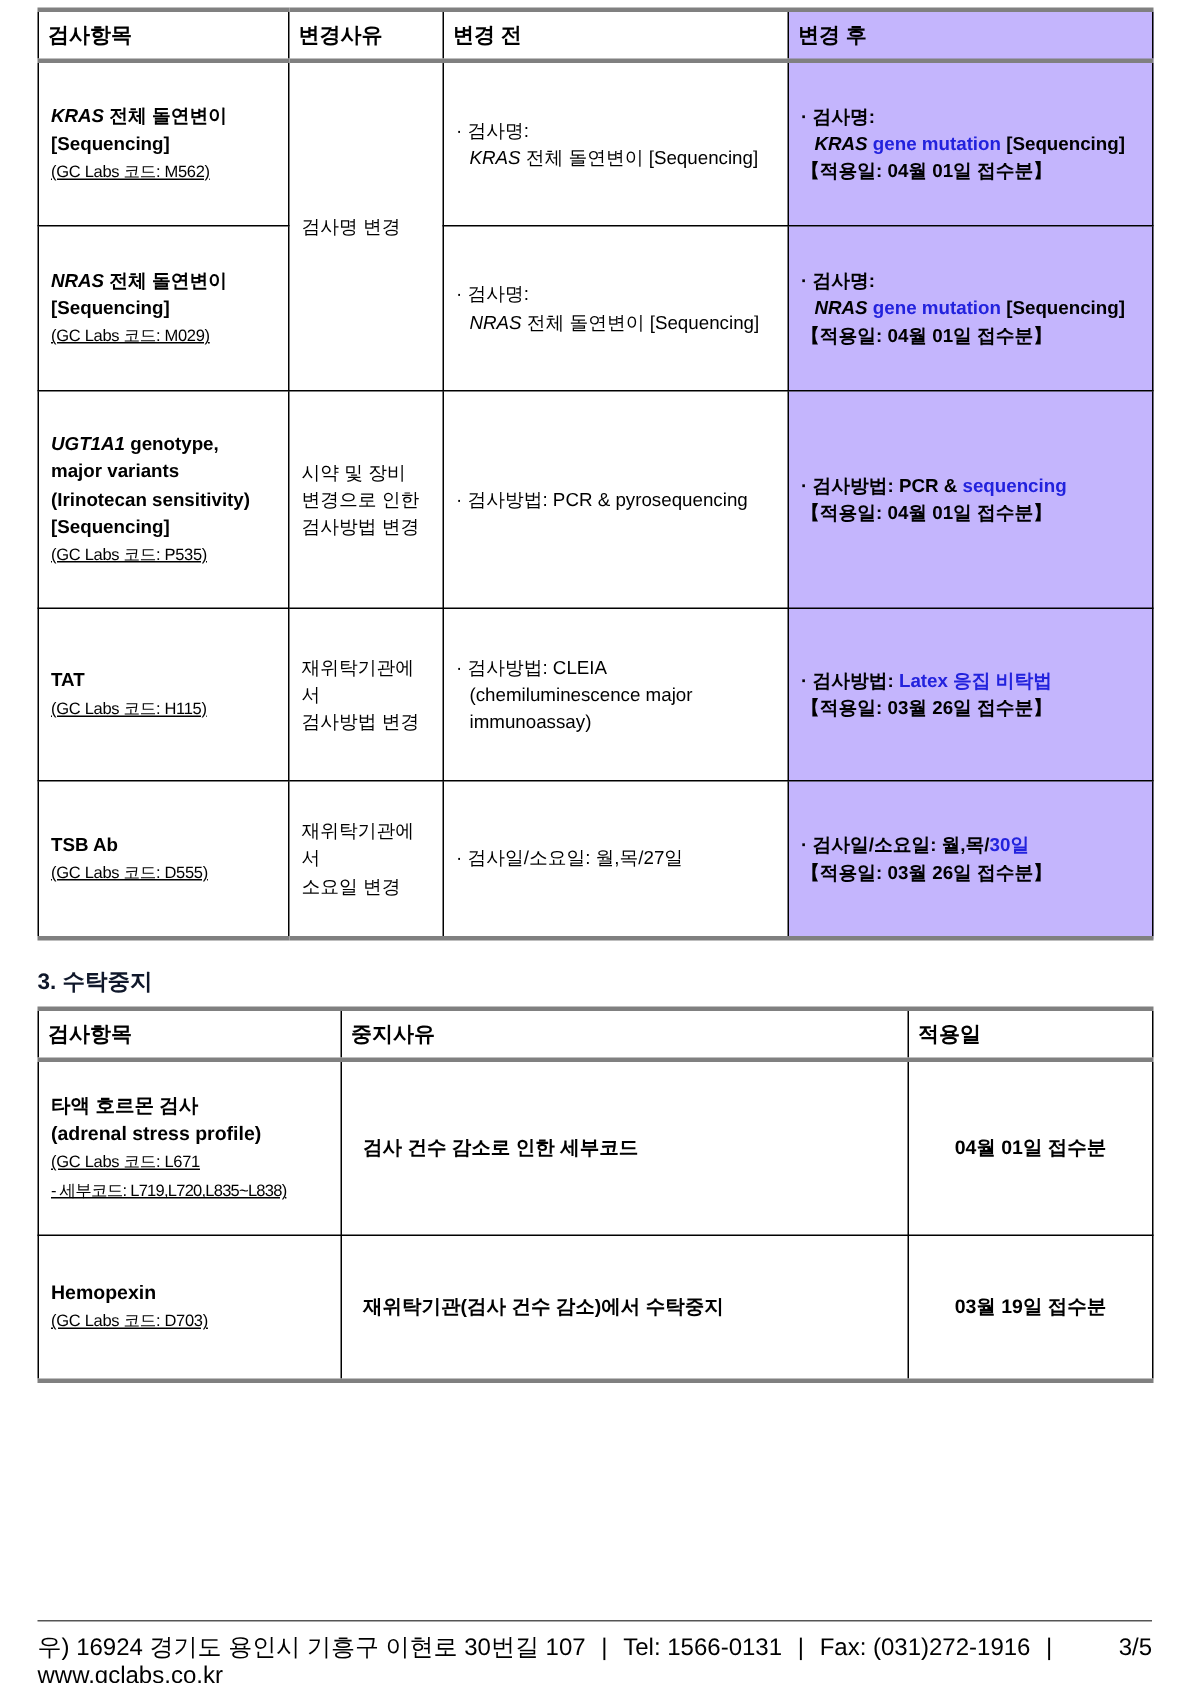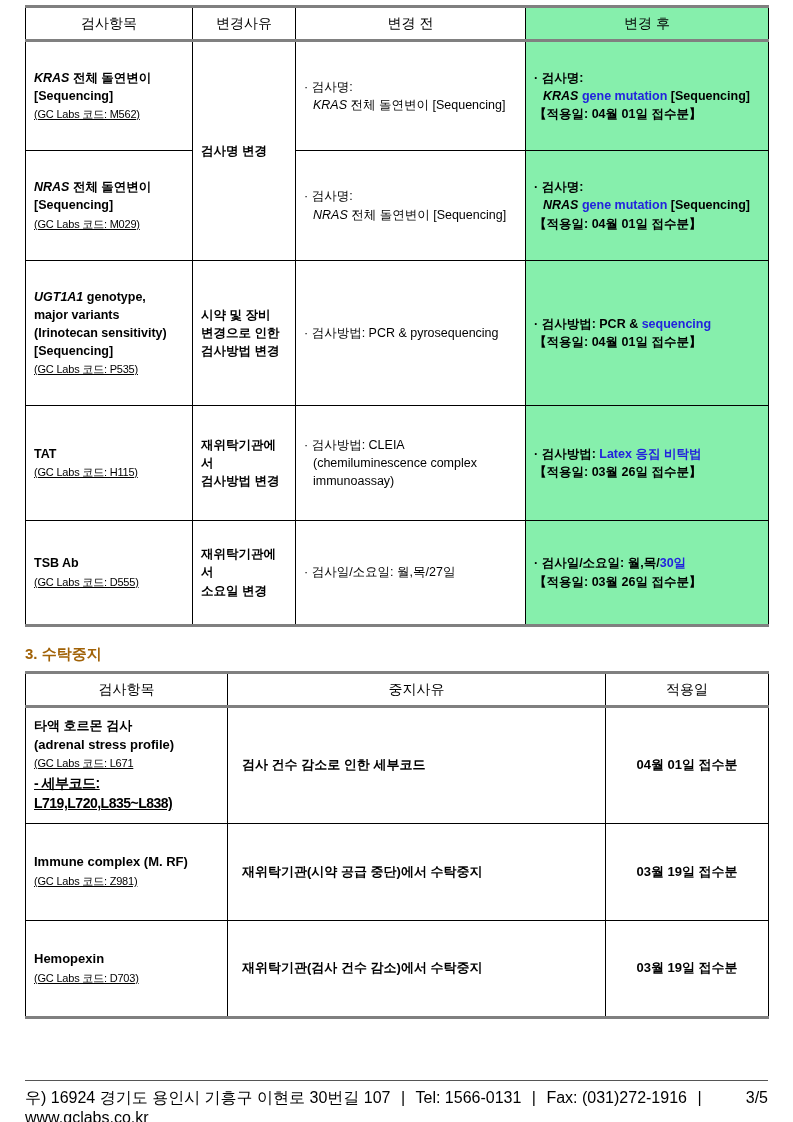--- a/index.html
+++ b/index.html
@@ -24,52 +24,51 @@
   }
   table.doc td, table.doc th {
     border: 1px solid #000;
     padding: 6px 8px;
     vertical-align: middle;
     font-size: 12.5px;
     line-height: 1.45;
     text-align: left;
   }
   table.doc thead th {
-    text-align: center;
-    font-weight: normal;
+    font-weight: bold;
     font-size: 14px;
     height: 34px;
     padding: 0 6px;
     border-top: 3px solid #808080;
     border-bottom: 3px solid #808080;
   }
   table.doc tbody tr:last-child td { border-bottom: 3px solid #808080; }
 
-  .fill-blue { background: #86efac; }
+  .fill-blue { background: #c4b5fd; }
   .accent { color: #2222dd; text-align: center; }
   .code {
     display: inline-block;
     text-decoration: underline;
     font-size: 11px;
     font-weight: normal;
     letter-spacing: -0.2px;
   }
-  .code.small { font-size: 14px; letter-spacing: -0.5px; font-weight: bold; }
+  .code.small { font-size: 11px; letter-spacing: -0.5px; }
   .itemcell { font-weight: bold; font-size: 13.5px; line-height: 1.65; }
   .itemcell .gene { font-style: italic; }
   .plaincell { font-weight: normal; font-size: 13px; line-height: 1.6; }
   .plaincell .gene { font-style: italic; }
   .aftercell { font-weight: bold; font-size: 13px; line-height: 1.95; }
   .aftercell .gene { font-style: italic; }
-  .reasoncell { font-weight: bold; font-size: 13px; text-align: center; line-height: 1.7; }
+  .reasoncell { font-weight: normal; font-size: 13px; text-align: center; line-height: 1.7; }
   .indent { display: inline-block; padding-left: 9px; }
 
   
   .section-title {
-    color: #a16207;
+    color: #0f172a;
     font-weight: bold;
     font-size: 15px;
     margin: 18px 0 7px 0;
   }
 
   
   #table-change { margin-top: 5px; }
   #table-change col.c1 { width: 167px; }
   #table-change col.c2 { width: 103px; }
   #table-change col.c3 { width: 230px; }
@@ -183,21 +182,21 @@
         <td class="itemcell">
           <span>TAT</span><br>
           <span class="code">(GC Labs 코드: H115)</span>
         </td>
         <td class="reasoncell">
           <span>재위탁기관에서</span><br>
           <span>검사방법 변경</span>
         </td>
         <td class="plaincell">
           <span>· 검사방법: CLEIA</span><br>
-          <span class="indent">(chemiluminescence complex</span><br>
+          <span class="indent">(chemiluminescence major</span><br>
           <span class="indent">immunoassay)</span>
         </td>
         <td class="aftercell fill-blue">
           <span>· 검사방법: </span><span class="accent">Latex 응집 비탁법</span><br>
           <span>【적용일: 03월 26일 접수분】</span>
         </td>
       </tr>
 
       <tr style="height:105px;margin-top:23px;">
         <td class="itemcell">
@@ -235,28 +234,20 @@
     <tbody>
       <tr style="height:117px;">
         <td>
           <span>타액 호르몬 검사</span><br>
           <span>(adrenal stress profile)</span><br>
           <span class="code">(GC Labs 코드: L671</span><br>
           <span class="code small"> - 세부코드: L719,L720,L835~L838)</span>
         </td>
         <td class="reason">검사 건수 감소로 인한 세부코드</td>
         <td class="date">04월 01일 접수분</td>
-      </tr>
-      <tr style="height:97px;">
-        <td>
-          <span>Immune complex (M. RF)</span><br>
-          <span class="code">(GC Labs 코드: Z981)</span>
-        </td>
-        <td class="reason">재위탁기관(시약 공급 중단)에서 수탁중지</td>
-        <td class="date">03월 19일 접수분</td>
       </tr>
       <tr style="height:97px;">
         <td>
           <span>Hemopexin</span><br>
           <span class="code">(GC Labs 코드: D703)</span>
         </td>
         <td class="reason">재위탁기관(검사 건수 감소)에서 수탁중지</td>
         <td class="date">03월 19일 접수분</td>
       </tr>
     </tbody>

